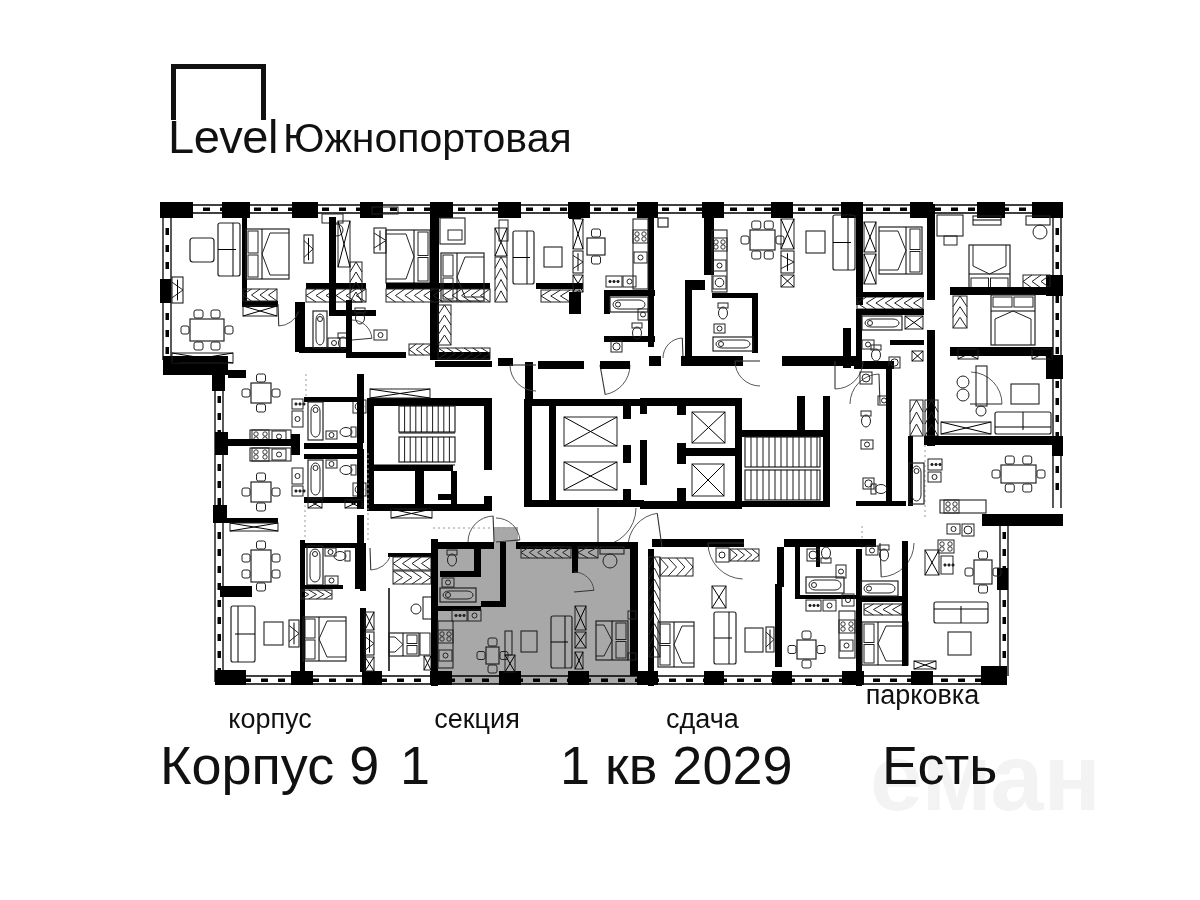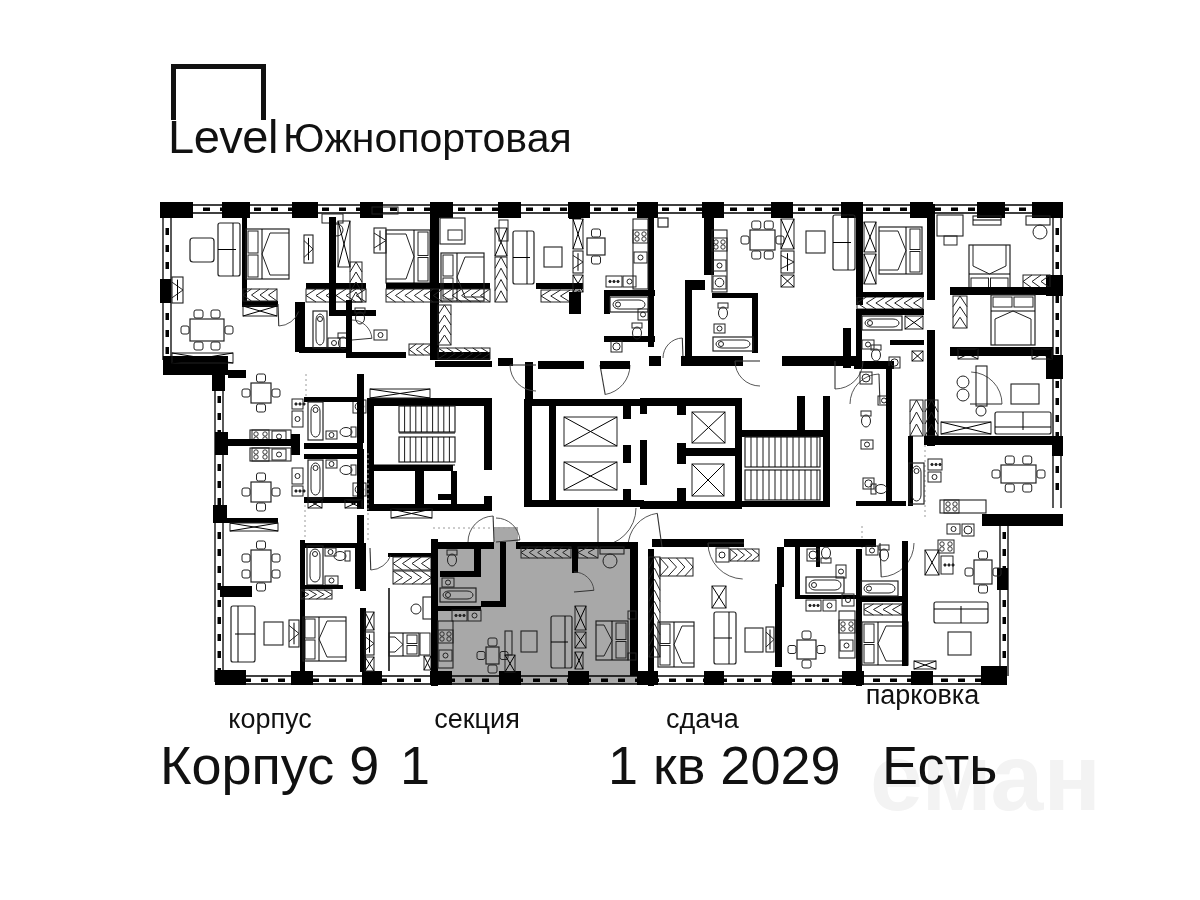--- a/index.html
+++ b/index.html
@@ -1091,17 +1091,17 @@
 <div class="lab" style="left:160px;width:220px;top:704px">корпус</div>
 
 <div class="val" style="left:160px;width:220px;top:734px">Корпус 9</div>
 
 <div class="lab" style="left:392px;width:170px;top:704px">секция</div>
 
 <div class="val" style="left:400px;width:170px;top:734px">1</div>
 
 <div class="lab" style="left:610px;width:185px;top:704px">сдача</div>
 
-<div class="val" style="left:608px;width:225px;top:734px">1 кв 2029</div>
+<div class="val" style="left:560px;width:225px;top:734px">1 кв 2029</div>
 
 <div class="lab" style="left:855px;width:135px;top:680px">парковка</div>
 
 <div class="val" style="left:882px;width:135px;top:734px">Есть</div>
 
 </body></html>

